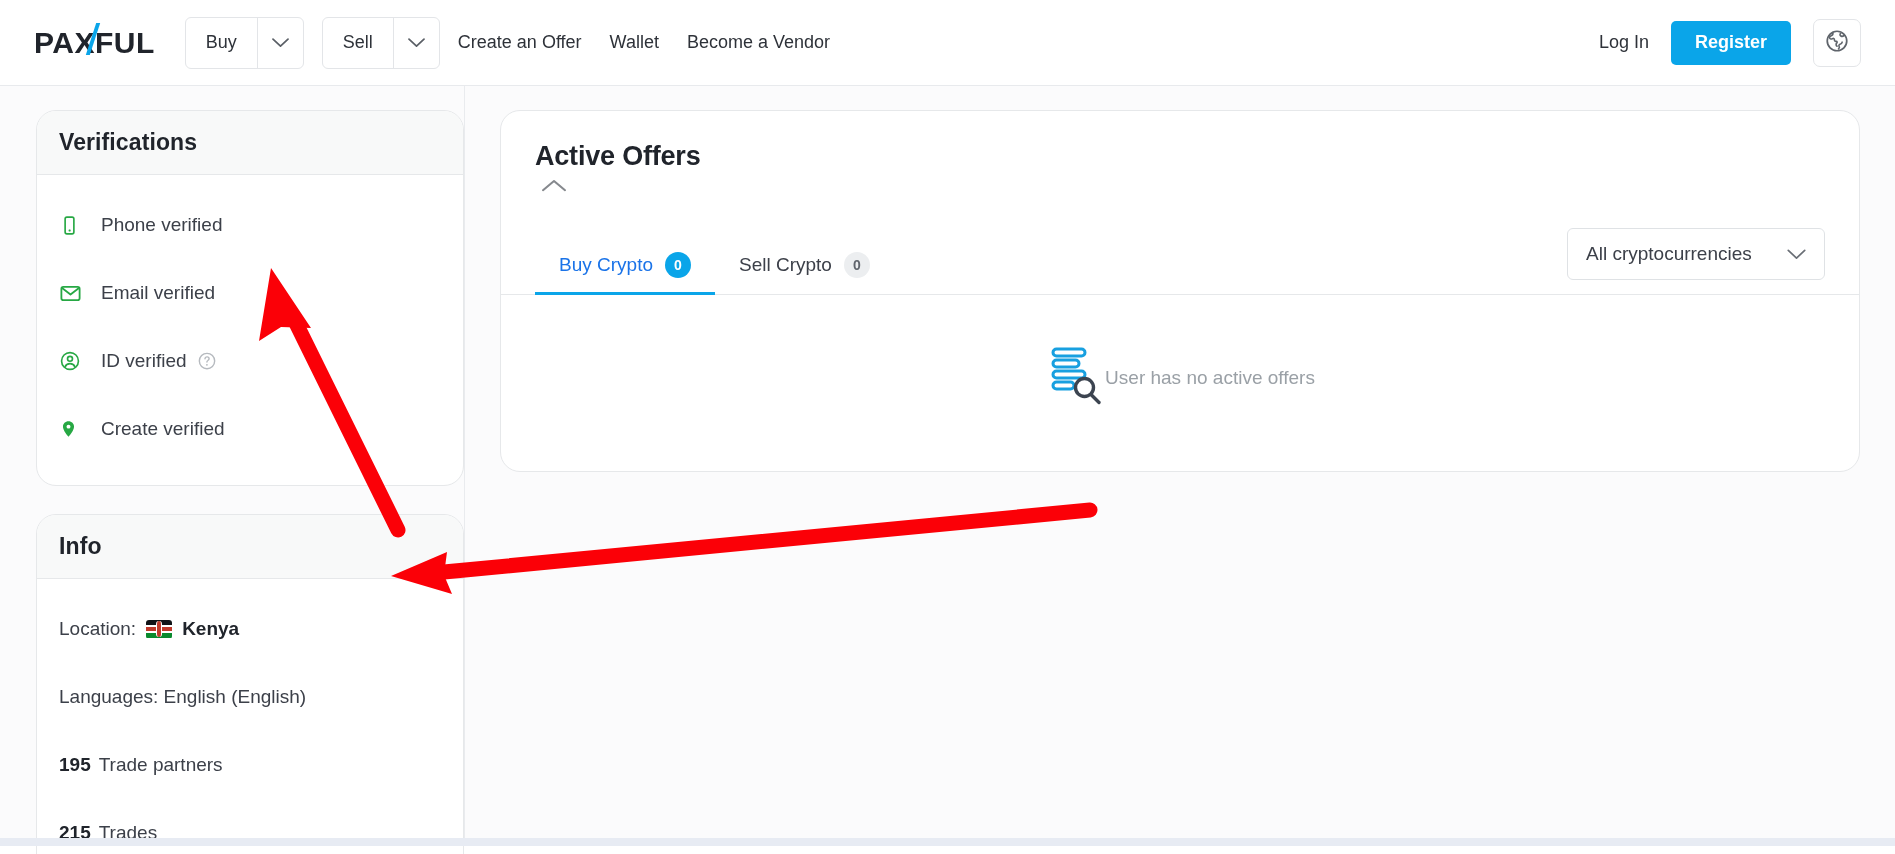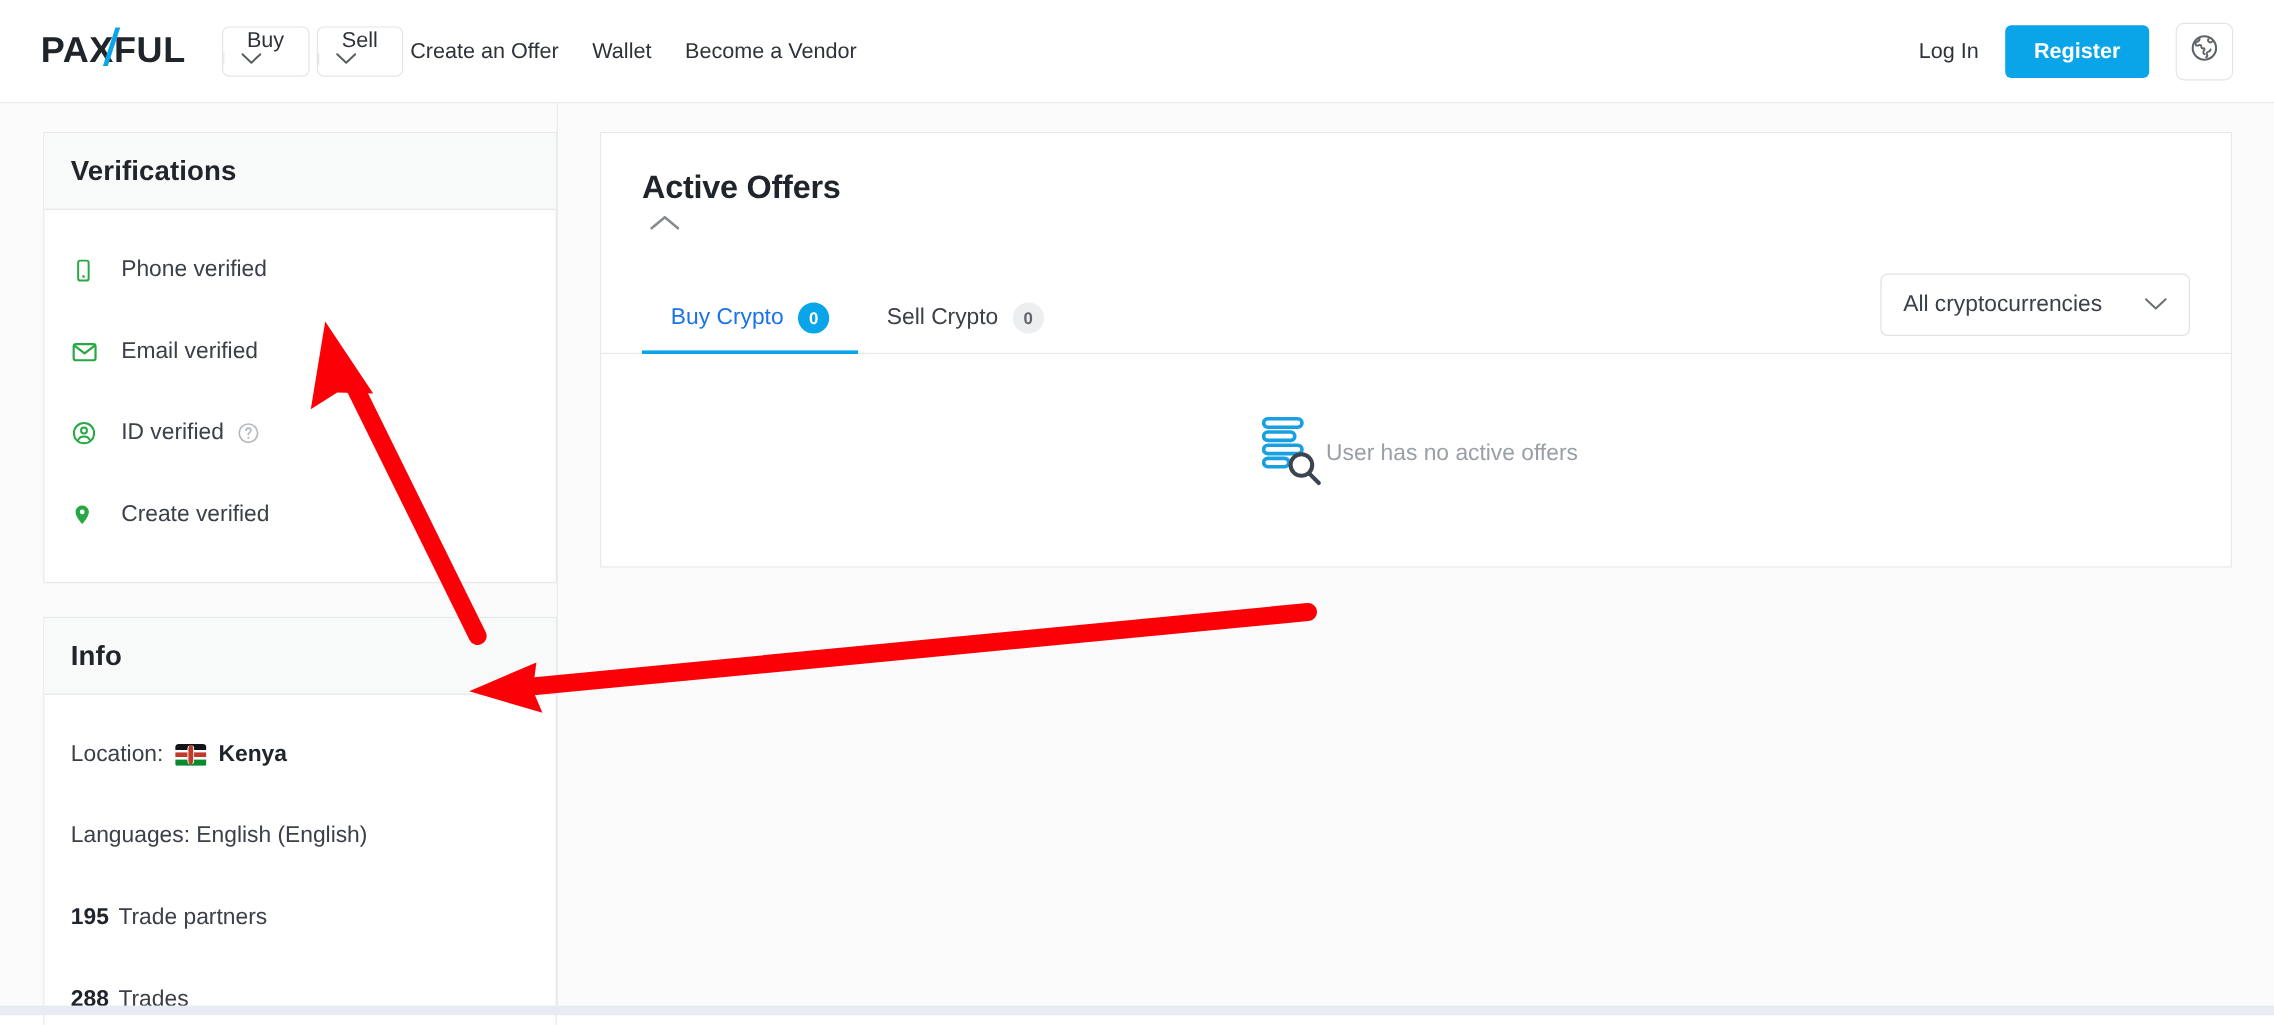--- a/index.html
+++ b/index.html
@@ -49,27 +49,26 @@
     top: 1px;
     width: 4px;
     height: 32px;
     background: #0aa5e9;
     transform: skewX(-18deg);
   }
 
   .split-btn {
     display: flex;
     align-items: stretch;
-    height: 42px;
+    height: 52px;
     border: 1px solid #e3e5e8;
     border-radius: 6px;
     background: #fff;
-    margin-right: 6px;
+    margin-right: 18px;
     overflow: hidden;
-    flex-direction: column;
   }
   .split-btn .sb-label {
     display: flex;
     align-items: center;
     padding: 0 20px;
     font-size: 18px;
     color: #2e3239;
     white-space: nowrap;
   }
   .split-btn .sb-caret {
@@ -136,21 +135,21 @@
   }
   .right-col {
     position: absolute;
     left: 500px; top: 24px;
     width: 1360px;
   }
 
   .card {
     background: #ffffff;
     border: 1px solid #e6e8ea;
-    border-radius: 0;
+    border-radius: 20px;
     overflow: hidden;
   }
   .card-head {
     background: #f8f9f9;
     border-bottom: 1px solid #e6e8ea;
     padding: 18px 22px;
   }
   .card-head h2 {
     font-size: 23px;
     font-weight: 700;
@@ -468,21 +467,21 @@
           <div class="info-row">
             <span>Languages: English (English)</span>
           </div>
 
           <div class="info-row">
             <span class="bold">195</span>
             <span style="margin-left:8px;">Trade partners</span>
           </div>
 
           <div class="info-row">
-            <span class="bold">288</span>
+            <span class="bold">215</span>
             <span style="margin-left:8px;">Trades</span>
           </div>
 
         </div>
       </div>
     </div>
 
     <div class="right-col">
       <div class="card">
 

